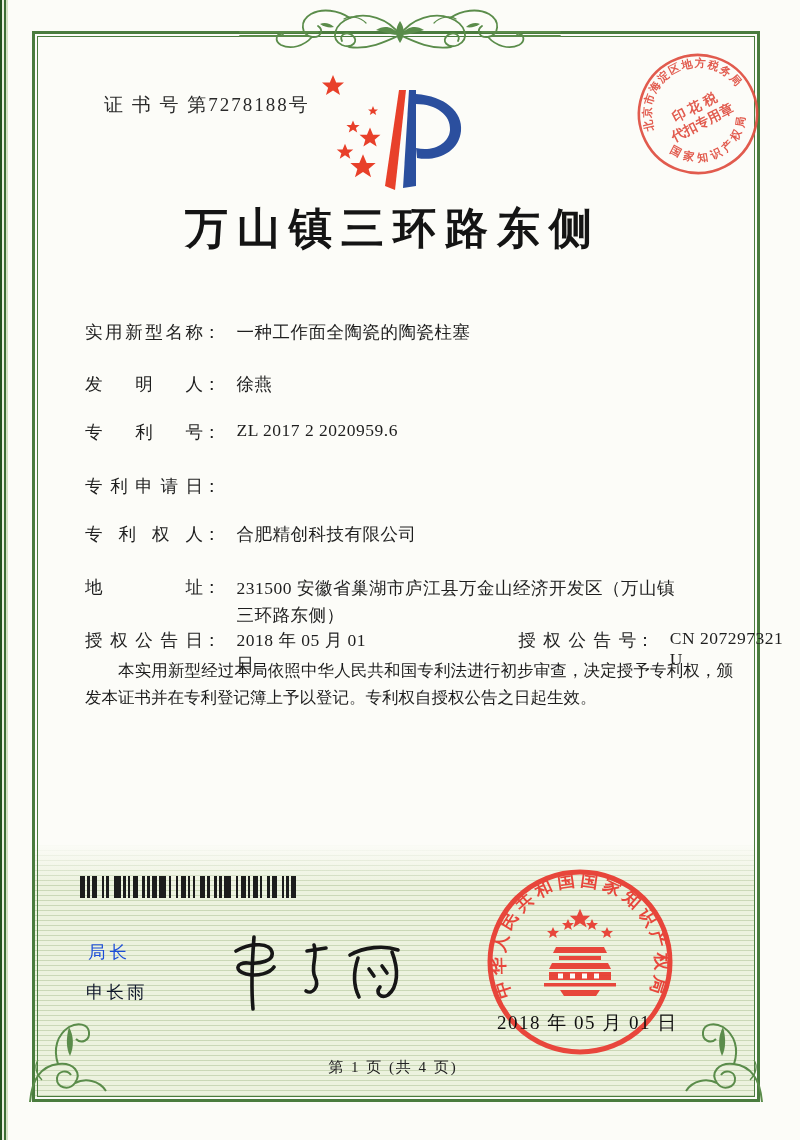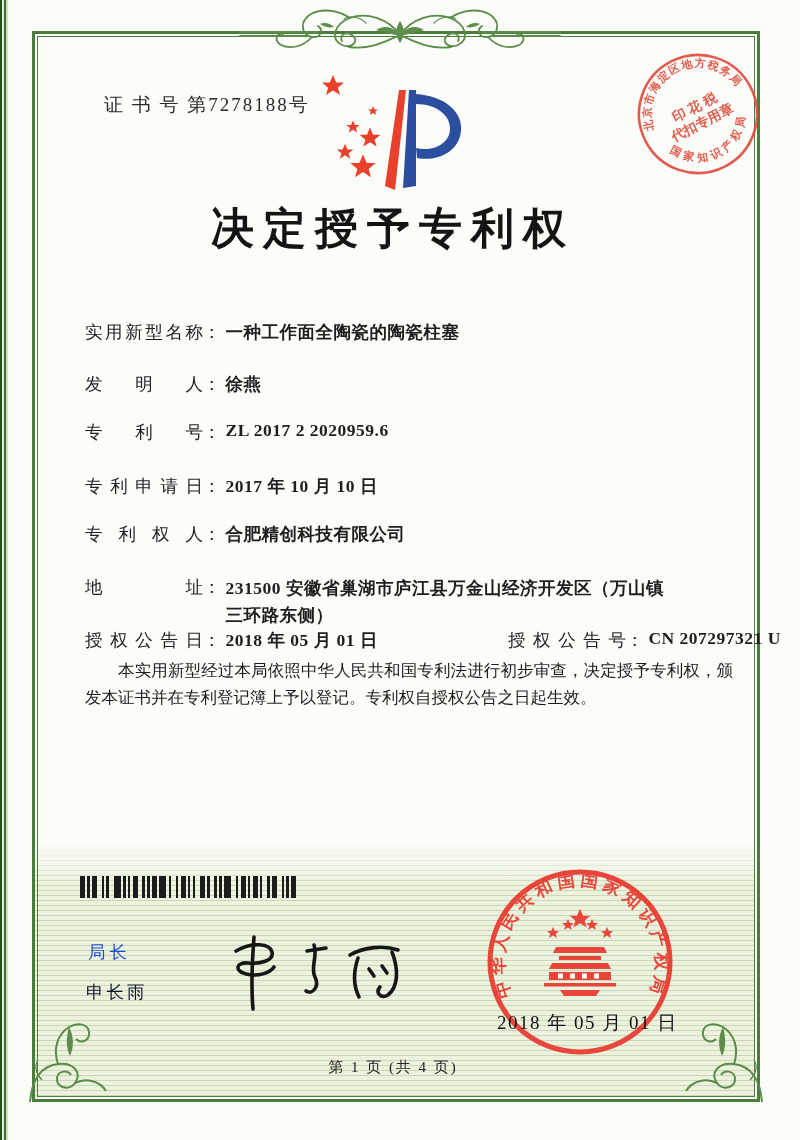--- a/index.html
+++ b/index.html
@@ -36,21 +36,21 @@
     left:104px;top:92px;font-size:19px;letter-spacing:2px;color:#2a2a2a;
   }
   .page-title{
     left:32px;top:200px;width:722px;text-align:center;
     font-size:43px;font-weight:700;letter-spacing:9px;color:#141414;
     white-space:nowrap;
   }
   .row{left:85px;display:flex;align-items:flex-start;font-size:17.5px;color:#1e1e1e;}
   .row .lab{width:118px;display:flex;justify-content:space-between;flex:none;}
   .row .colon{flex:none;}
-  .row .val{margin-left:5px;letter-spacing:.5px;font-weight:bold;}
+  .row .val{margin-left:16px;letter-spacing:.5px;}
   .row .val.addr{width:450px;line-height:27px;}
   .grp2{margin-left:130px;display:flex;}
   .grp2 .lab{width:118px;display:flex;justify-content:space-between;flex:none;}
   .paras{
     left:85px;top:658px;width:648px;font-size:16.5px;line-height:26.6px;
     text-align:justify;color:#1c1c1c;
   }
   .paras p{margin:0;text-indent:2em;}
   .barcode{left:80px;top:876px;width:218px;height:22px;}
   .barcode i{position:absolute;top:0;height:22px;background:#1c1c1c;display:block;}
@@ -131,21 +131,21 @@
   <g fill="var(--logo_red,#e8402a)">
     <path id="lgstar" d="M0,-11 L3.2,-3.4 L11,-3.4 L4.9,1.8 L7,9 L0,4.4 L-7,9 L-4.9,1.8 L-11,-3.4 L-3.2,-3.4 Z"></path>
   </g>
   <use href="#lgstar" transform="translate(30,81) scale(1.15)" fill="var(--logo_red,#e8402a)"></use>
   <use href="#lgstar" transform="translate(12,66) scale(0.75)" fill="var(--logo_red,#e8402a)"></use>
   <use href="#lgstar" transform="translate(37,52) scale(0.95)" fill="var(--logo_red,#e8402a)"></use>
   <use href="#lgstar" transform="translate(20,41) scale(0.6)" fill="var(--logo_red,#e8402a)"></use>
   <use href="#lgstar" transform="translate(40,25) scale(0.45)" fill="var(--logo_red,#e8402a)"></use>
 </svg>
 
-<div class="abs page-title">决定授予专利权</div>
+<div class="abs page-title">万山镇三环路东侧</div>
 
 <div class="abs row" style="top:320px;">
   <span class="lab">
       <span>实</span>
       <span>用</span>
       <span>新</span>
       <span>型</span>
       <span>名</span>
       <span>称</span>
     </span>
@@ -172,21 +172,20 @@
 </div>
 <div class="abs row" style="top:474px;">
   <span class="lab">
       <span>专</span>
       <span>利</span>
       <span>申</span>
       <span>请</span>
       <span>日</span>
     </span>
     <span class="colon">：</span>
-  <span class="val">2017 年 10 月 10 日</span>
 </div>
 <div class="abs row" style="top:522px;">
   <span class="lab">
       <span>专</span>
       <span>利</span>
       <span>权</span>
       <span>人</span>
     </span>
     <span class="colon">：</span>
   <span class="val">合肥精创科技有限公司</span>

